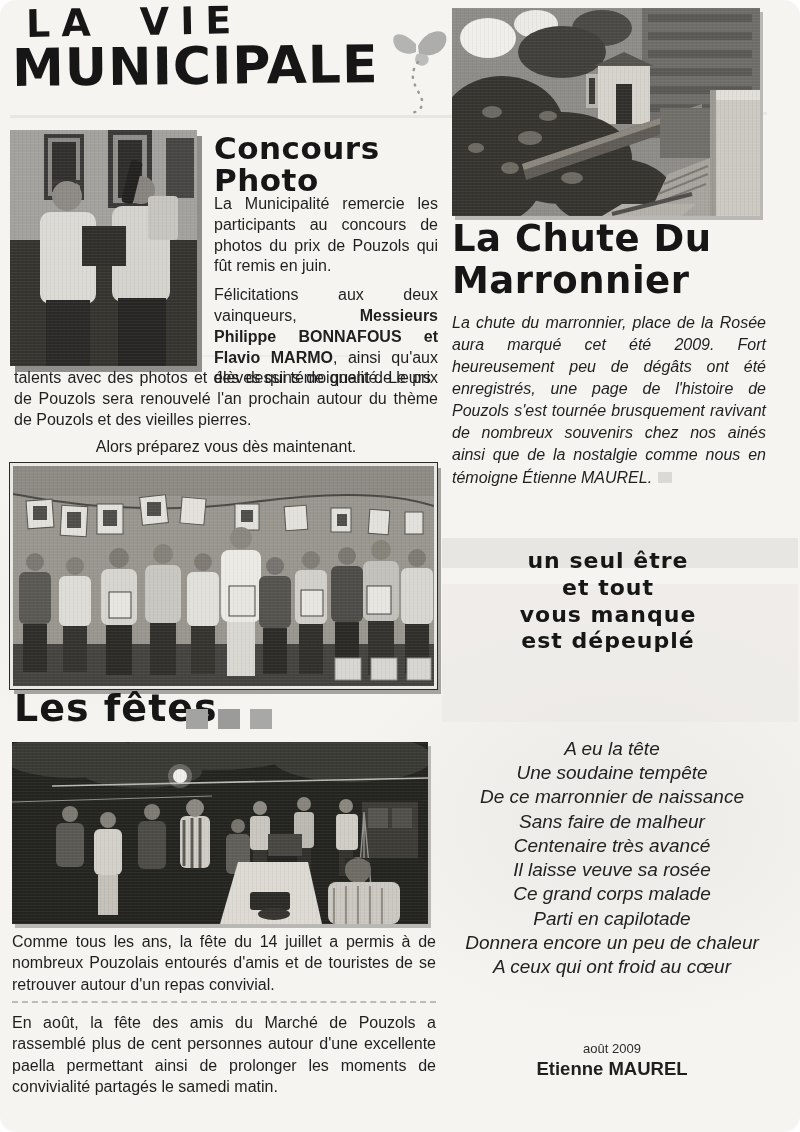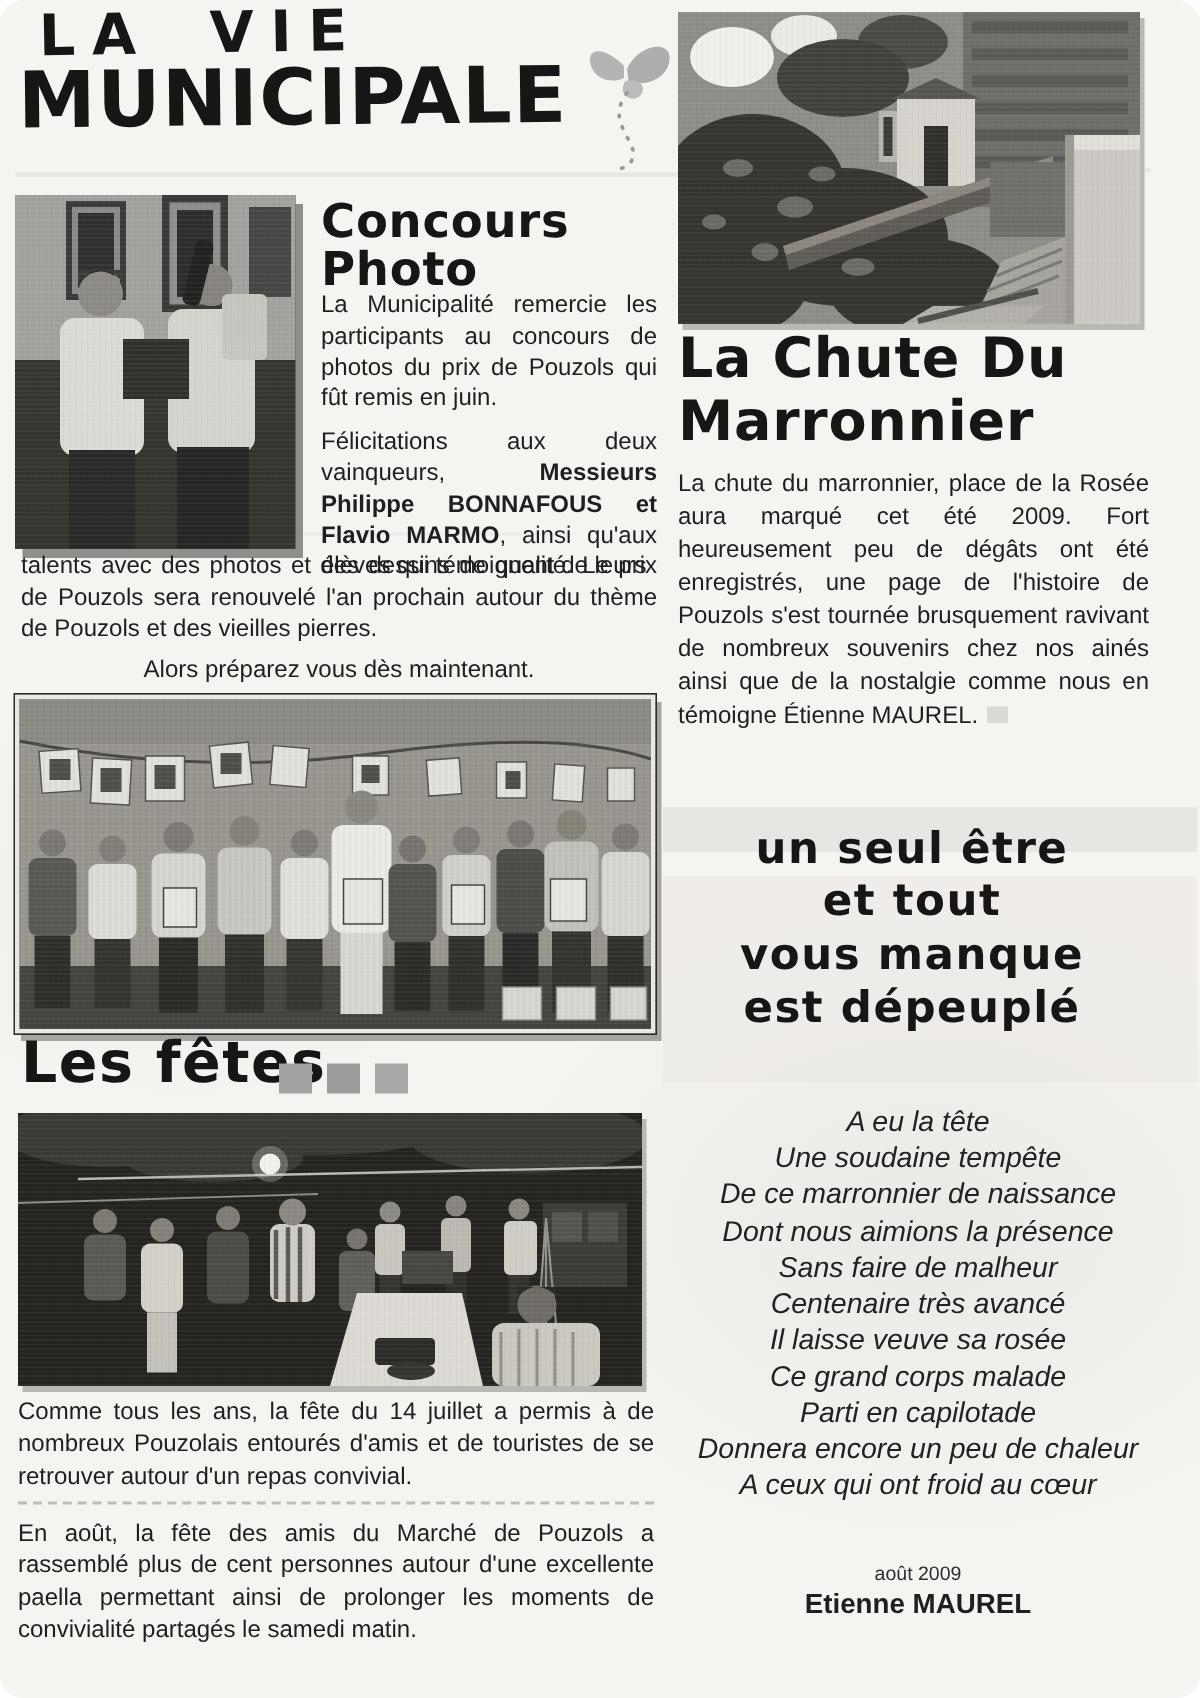--- a/index.html
+++ b/index.html
@@ -15,33 +15,33 @@
   .abs{position:absolute;}
   .title1{left:26px;top:0px;font-size:38px;letter-spacing:11px;word-spacing:14px;transform:rotate(-1deg);}
   .title2{left:12px;top:36px;font-size:52px;letter-spacing:1px;transform:rotate(-.6deg);}
   .h-concours{left:214px;top:132px;font-size:31px;line-height:1.04;letter-spacing:.5px;}
   .h-chute{left:452px;top:218px;font-size:37px;line-height:1.14;letter-spacing:.5px;}
   .h-fetes{left:14px;top:686px;font-size:38px;letter-spacing:1px;}
   .body-txt{text-align:justify;font-size:16px;line-height:1.3;}
   .col-narrow{left:214px;top:194px;width:224px;}
   .col-narrow p{margin:0 0 8px 0;}
   .wide{width:424px;}
-  .rc-para{left:452px;top:312px;width:314px;line-height:1.38;}
+  .rc-para{left:452px;top:312px;width:314px;line-height:1.38;font-style:italic;}
   .photo{position:absolute;border:1px solid #26262	4;background:#555;}
   .photo::after{content:"";position:absolute;inset:0;
      background:repeating-linear-gradient(0deg, rgba(255,255,255,.05) 0 1px, transparent 1px 3px),
                 repeating-linear-gradient(90deg, rgba(0,0,0,.04) 0 1px, transparent 1px 4px);}
   .shadow1{box-shadow:5px 6px 0 #8f8e8b;}
   .shadow2{box-shadow:3px 4px 0 #b9b8b4;}
   .gp{border:3px solid #e9e8e4;outline:1px solid #2a2a28;box-shadow:4px 5px 0 #a5a4a0;}
   .sq-row{left:186px;top:709px;display:flex;gap:10px;}
   .sq{width:22px;height:20px;}
   .divider{left:12px;top:1001px;width:424px;border-top:2px dashed #bdbcb8;height:0;}
   .poem-shade{left:442px;top:538px;width:356px;height:30px;background:#e7e6e2;}
-  .poem-title{left:452px;top:548px;width:312px;text-align:center;font-size:29px;line-height:1.22;letter-spacing:1px;}
+  .poem-title{left:452px;top:548px;width:312px;text-align:center;font-size:22px;line-height:1.22;letter-spacing:1px;}
   .poem{left:440px;top:737px;width:344px;text-align:center;font-style:italic;font-size:19px;line-height:1.275;color:#222;}
   .poem div{white-space:nowrap;}
   .poem-date{left:440px;top:1041px;width:344px;text-align:center;font-size:13px;color:#2c2c2c;}
   .poem-author{left:440px;top:1058px;width:344px;text-align:center;font-size:18.5px;font-weight:700;}
   .artifact{background:#e4e3df;}
   .inline-sq{display:inline-block;width:14px;height:11px;background:#dad9d5;vertical-align:baseline;margin-left:6px;}
   b{font-weight:700;}
 </style>
 </head>
 <body>
@@ -317,21 +317,20 @@
     <div>un seul être</div>
     <div>et tout</div>
     <div>vous manque</div>
     <div>est dépeuplé</div>
   </div>
 
   <div class="abs poem">
     <div>A eu la tête</div>
     <div>Une soudaine tempête</div>
     <div>De ce marronnier de naissance</div>
-    <div>Dont nous aimions la présence</div>
     <div>Sans faire de malheur</div>
     <div>Centenaire très avancé</div>
     <div>Il laisse veuve sa rosée</div>
     <div>Ce grand corps malade</div>
     <div>Parti en capilotade</div>
     <div>Donnera encore un peu de chaleur</div>
     <div>A ceux qui ont froid au cœur</div>
   </div>
 
   <div class="abs poem-date">août 2009</div>

